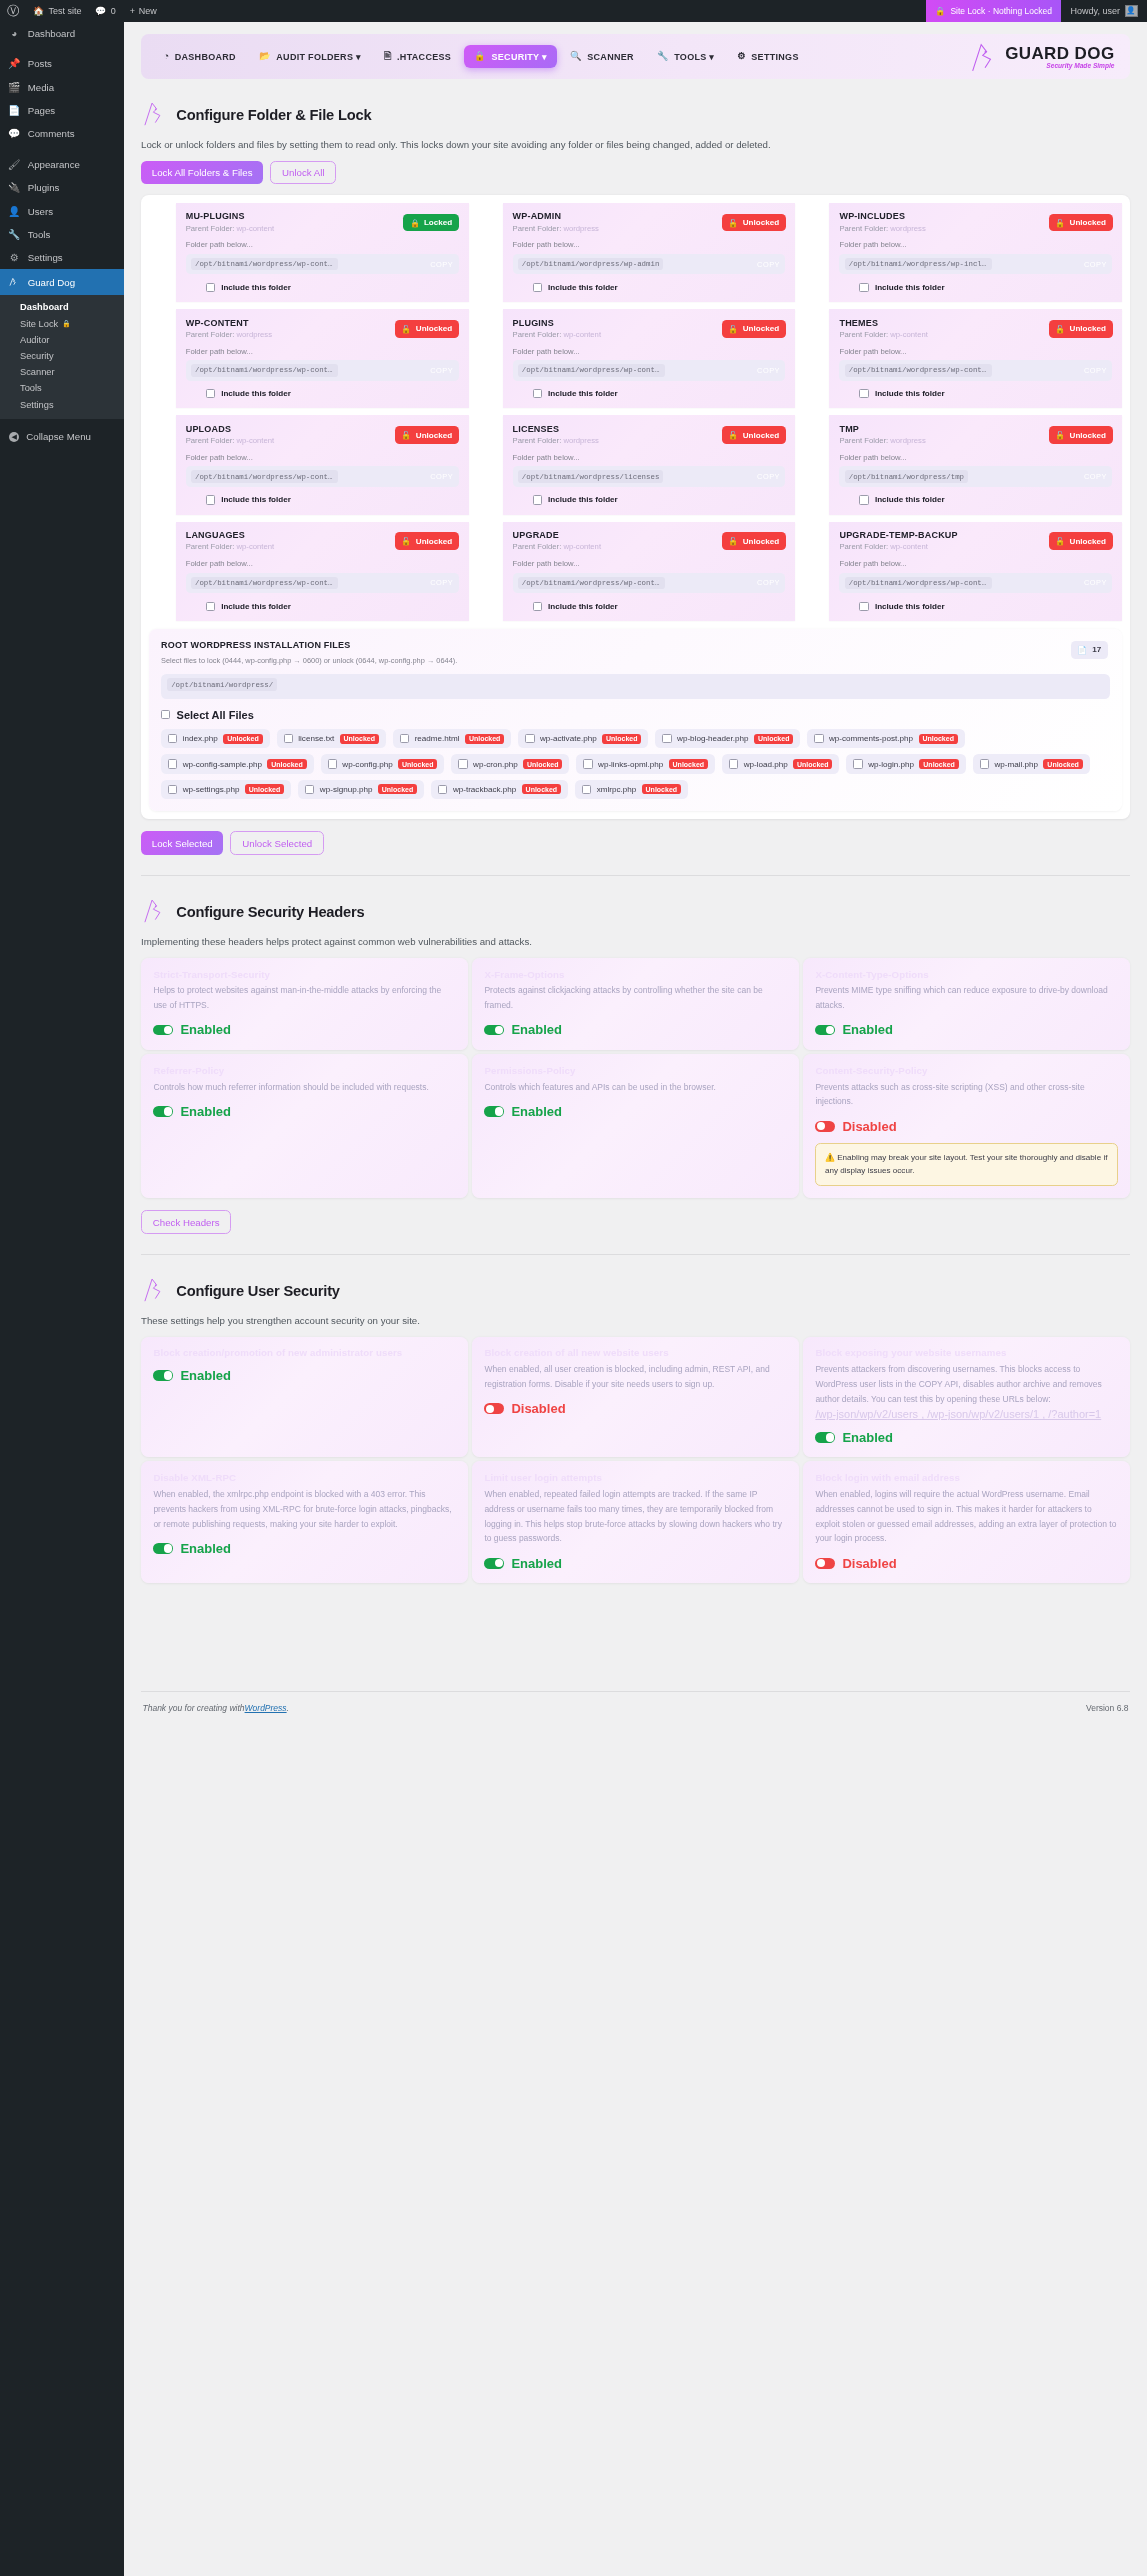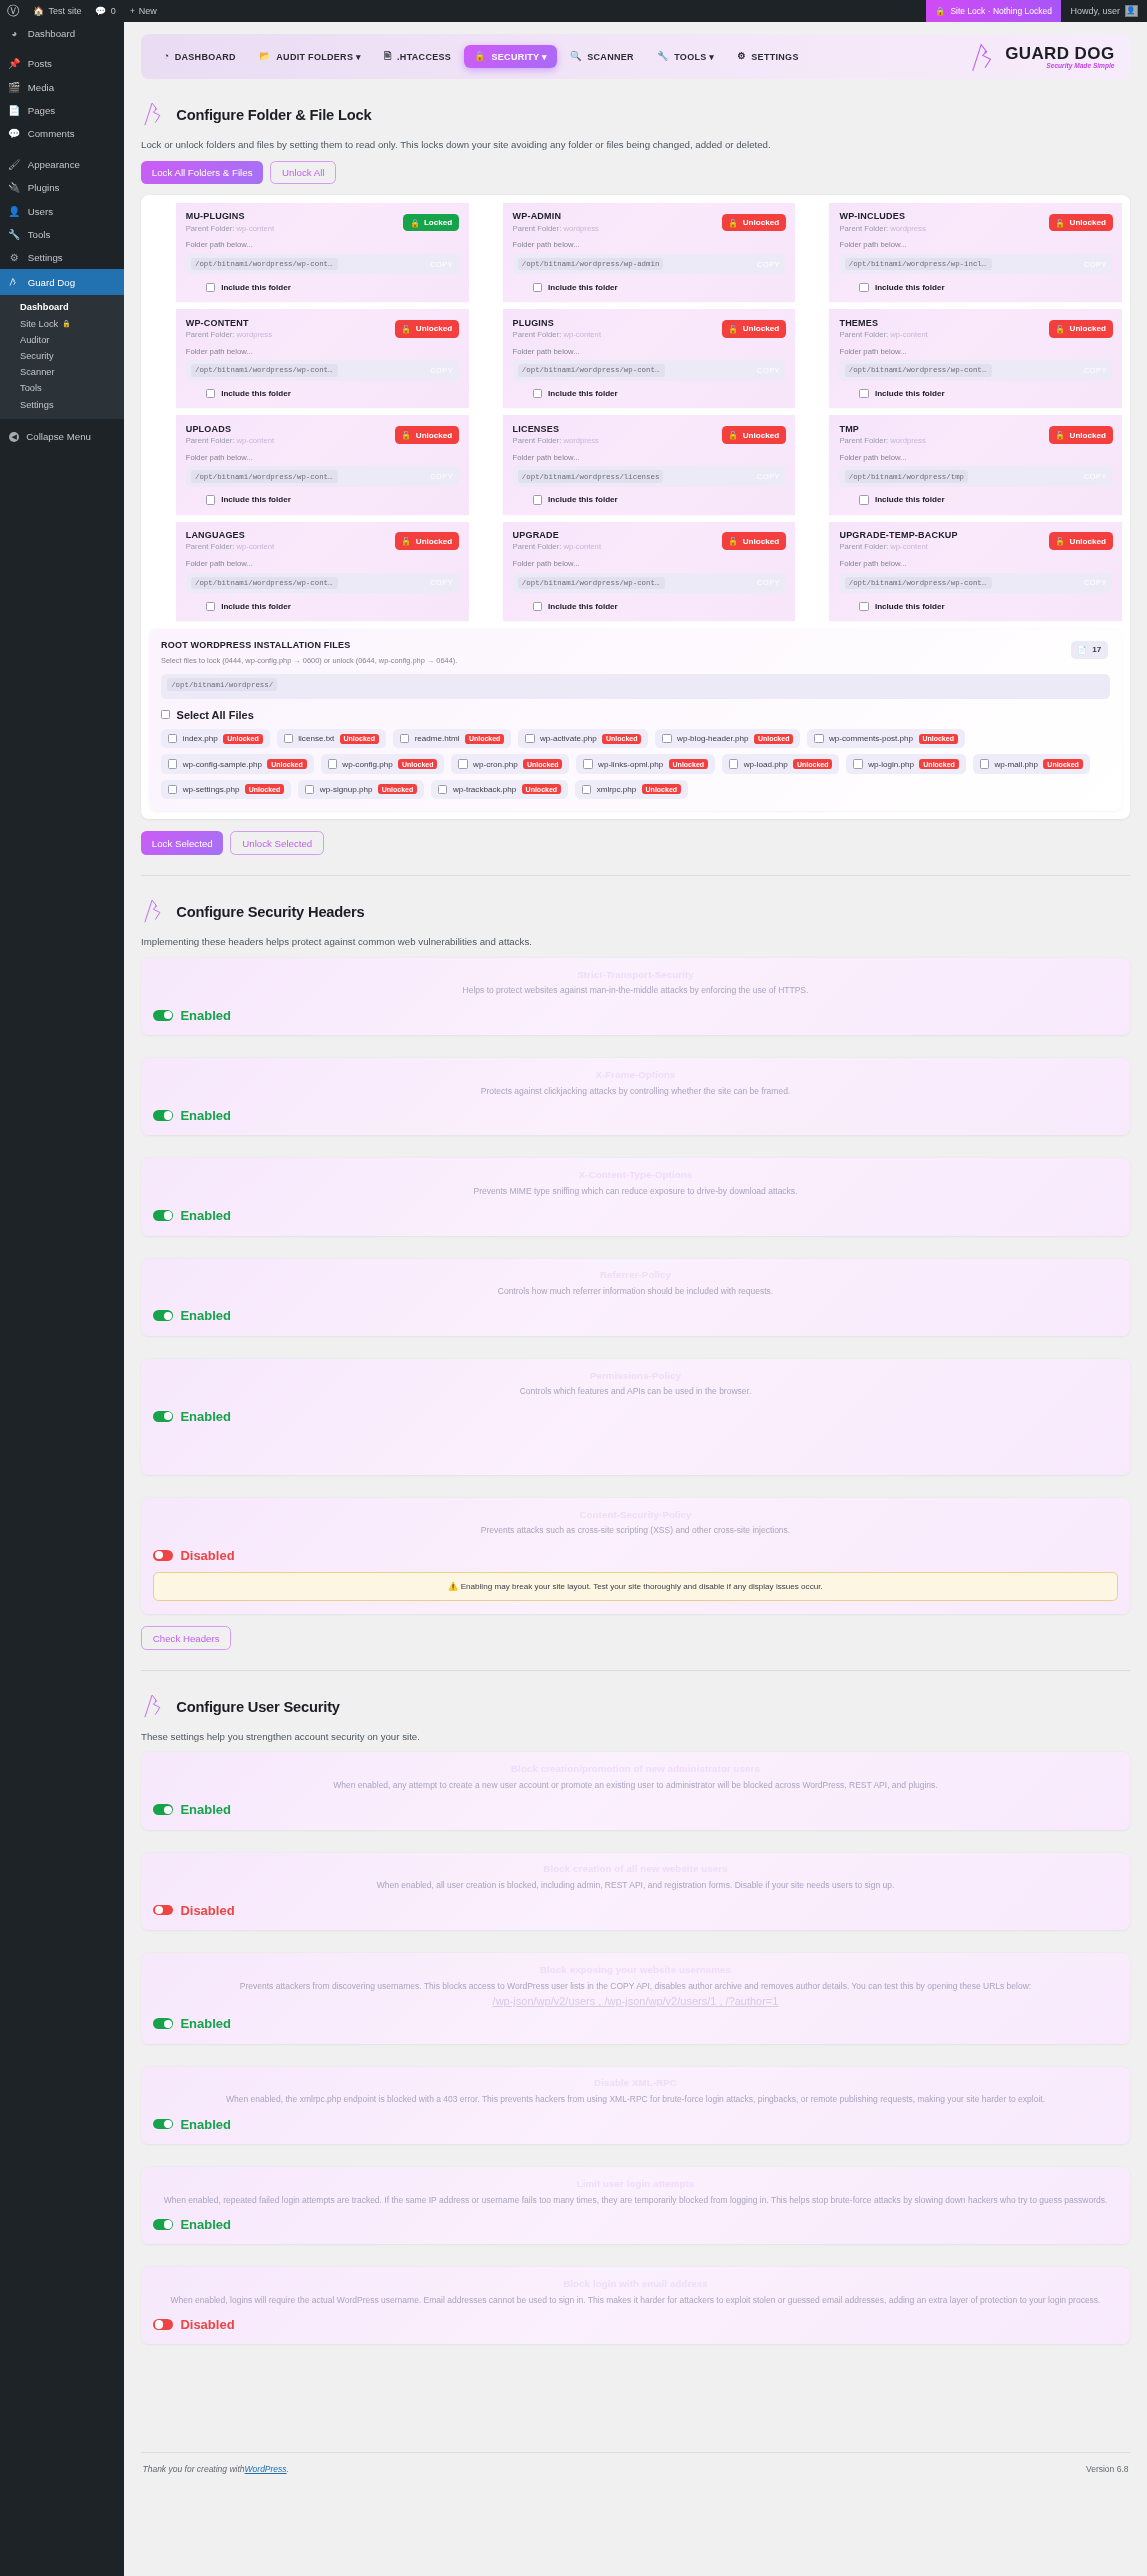--- a/index.html
+++ b/index.html
@@ -131,21 +131,21 @@
   .filegrid { display:flex; flex-wrap:wrap; gap:6.2px 7px; margin-top:8.5px; }
   .filechip {
     display:flex; align-items:center; gap:5.4px; background:#eeecf8; border-radius:5.4px;
     padding:4.6px 7px; font-size:8.1px; color:#3d3d49;
   }
   .minibadge { background:#f43f3f; color:#fff; font-size:7px; font-weight:700; border-radius:3.1px; padding:1.5px 3.9px;}
 
   hr.div { border:none; border-top:0.8px solid #dcdcde; margin:20px 0 0 0;}
 
   
-  .tgrid { display:grid; grid-template-columns: repeat(1, 1fr); gap:23px; margin-top:10.8px;text-align:center;}
+  .tgrid { display:grid; grid-template-columns: repeat(3, 1fr); gap:4px; margin-top:10.8px;}
   .tcard {
     background: linear-gradient(135deg,#f7e8fc 0%, #fbf0fd 45%, #f8eafc 100%);
     border-radius:7.7px; padding:10.8px 12.4px 12.4px 12.4px;
     box-shadow: 0 0.8px 2.3px rgba(0,0,0,.06);
   }
   .tcard-title { font-size:9.7px; font-weight:700; color:#efdcfa; letter-spacing:0.1px; }
   .tcard-desc { font-size:8.5px; color:#a9a4c0; line-height:1.75; margin-top:3.9px; }
   .tcard-links { font-size:11px; color:#d8c8ea; margin-top:1.5px; }
   .tcard-links a { color:#d8c8ea; text-decoration:underline; }
   .tog-row { display:flex; align-items:center; gap:7px; margin-top:9.3px; }
@@ -761,21 +761,20 @@
           <path d="M6 40 L17 6 L24 15 L19 20 L29 25 L22 36"></path>
           <circle cx="22.5" cy="15.5" r="1.2" fill="#c05ff0" stroke="none"></circle>
         </svg>
       </span>
       <h2>Configure User Security</h2>
     </div>
     <div class="sec-desc">These settings help you strengthen account security on your site.</div>
     <div class="tgrid" id="user-grid">
   <div class="tcard">
     <div class="tcard-title">Block creation/promotion of new administrator users</div>
-    <div class="tcard-desc">When enabled, any attempt to create a new user account or promote an existing user to administrator will be blocked across WordPress, REST API, and plugins.</div>
 
     <div class="tog-row">
       <span class="tog on">
               <span class="knob"></span>
             </span>
       <span class="tog-label on">Enabled</span>
     </div>
 
   </div>
   <div class="tcard">

